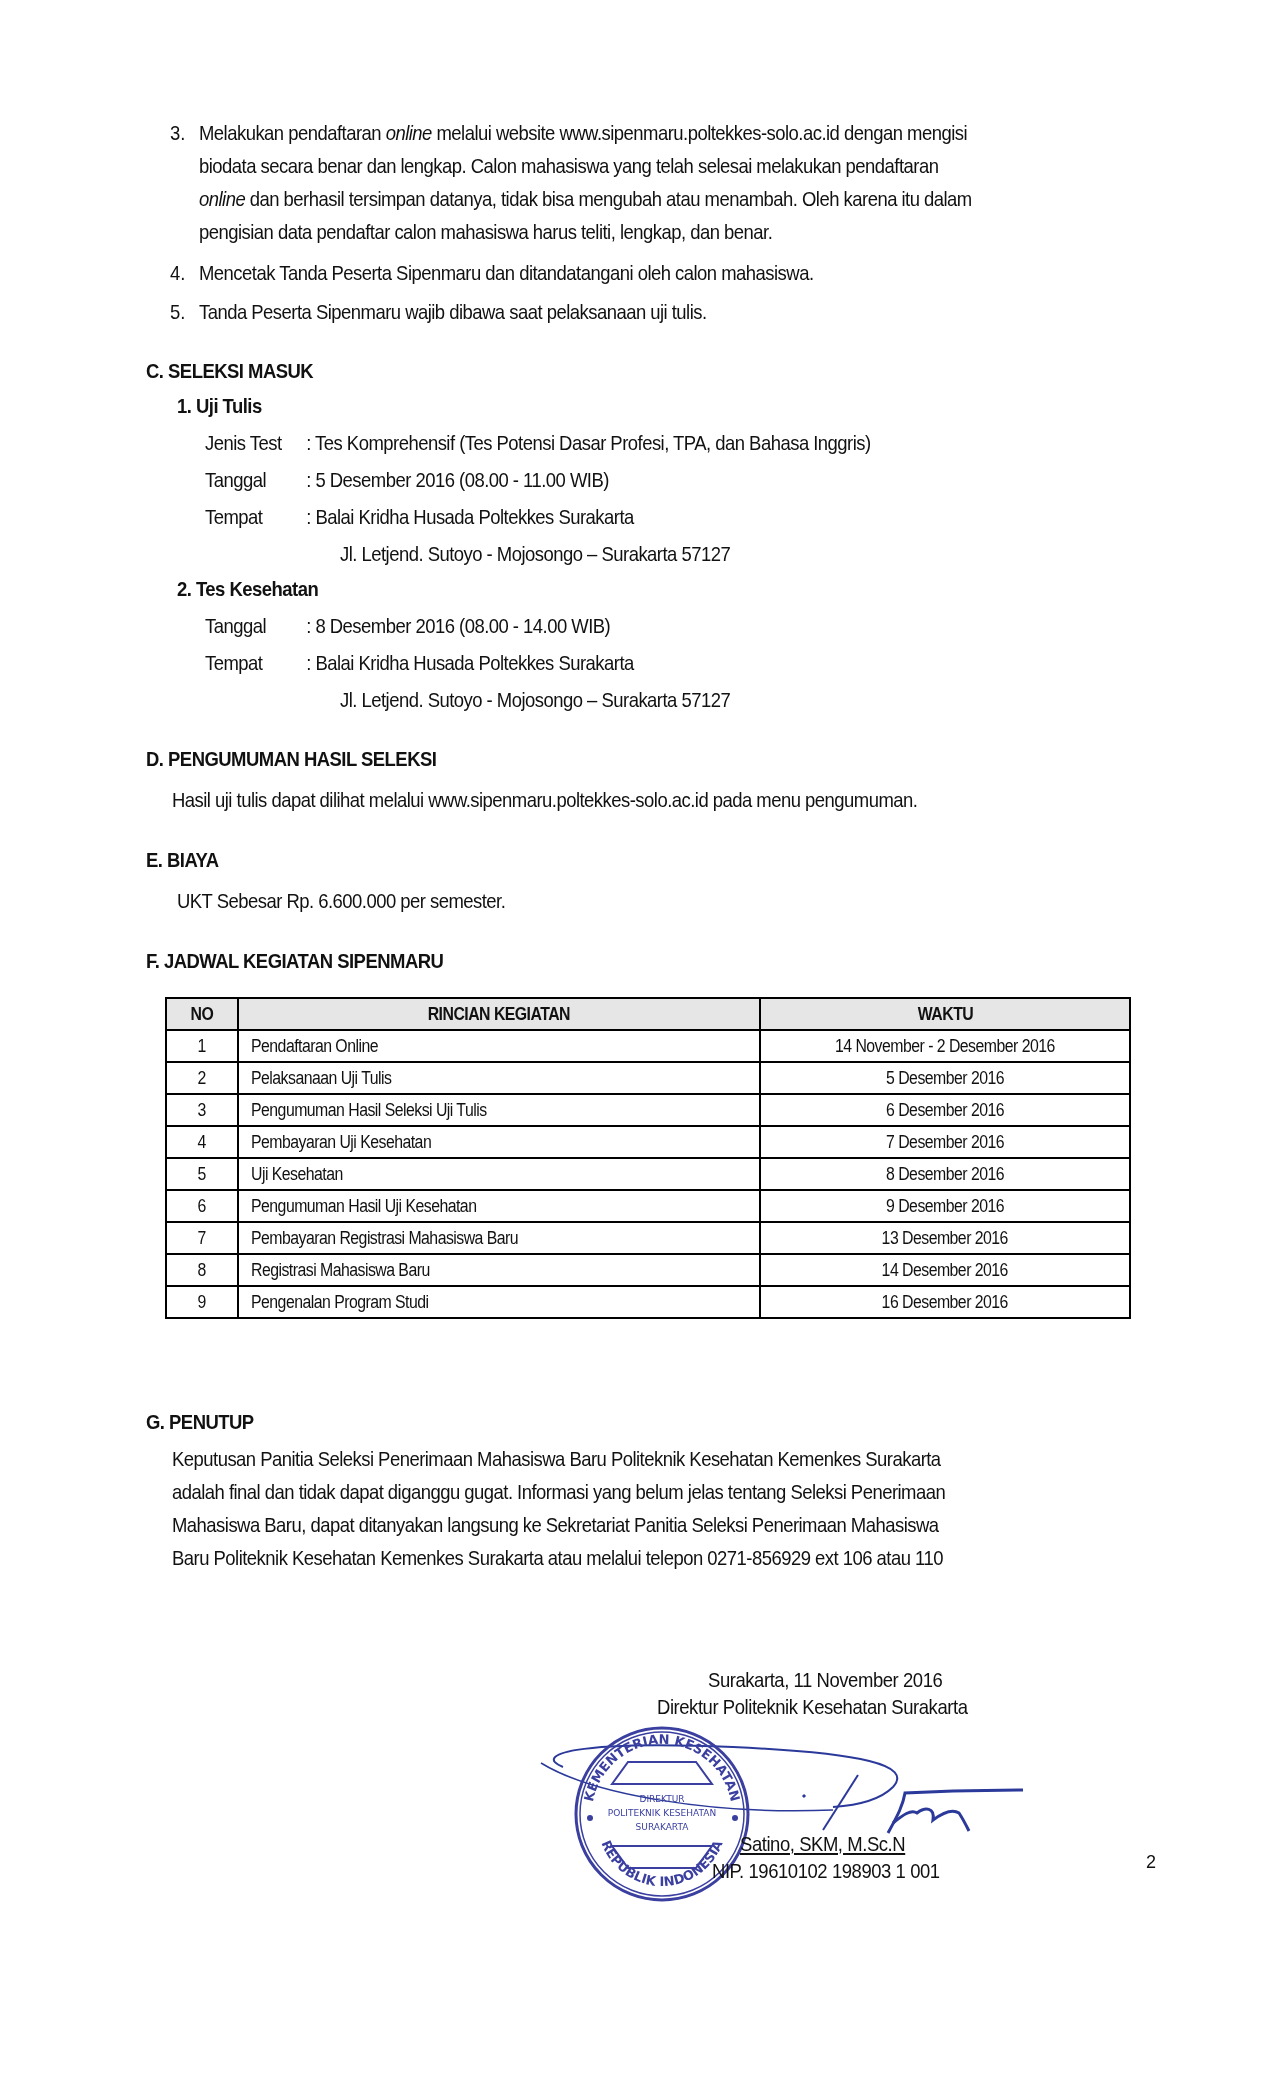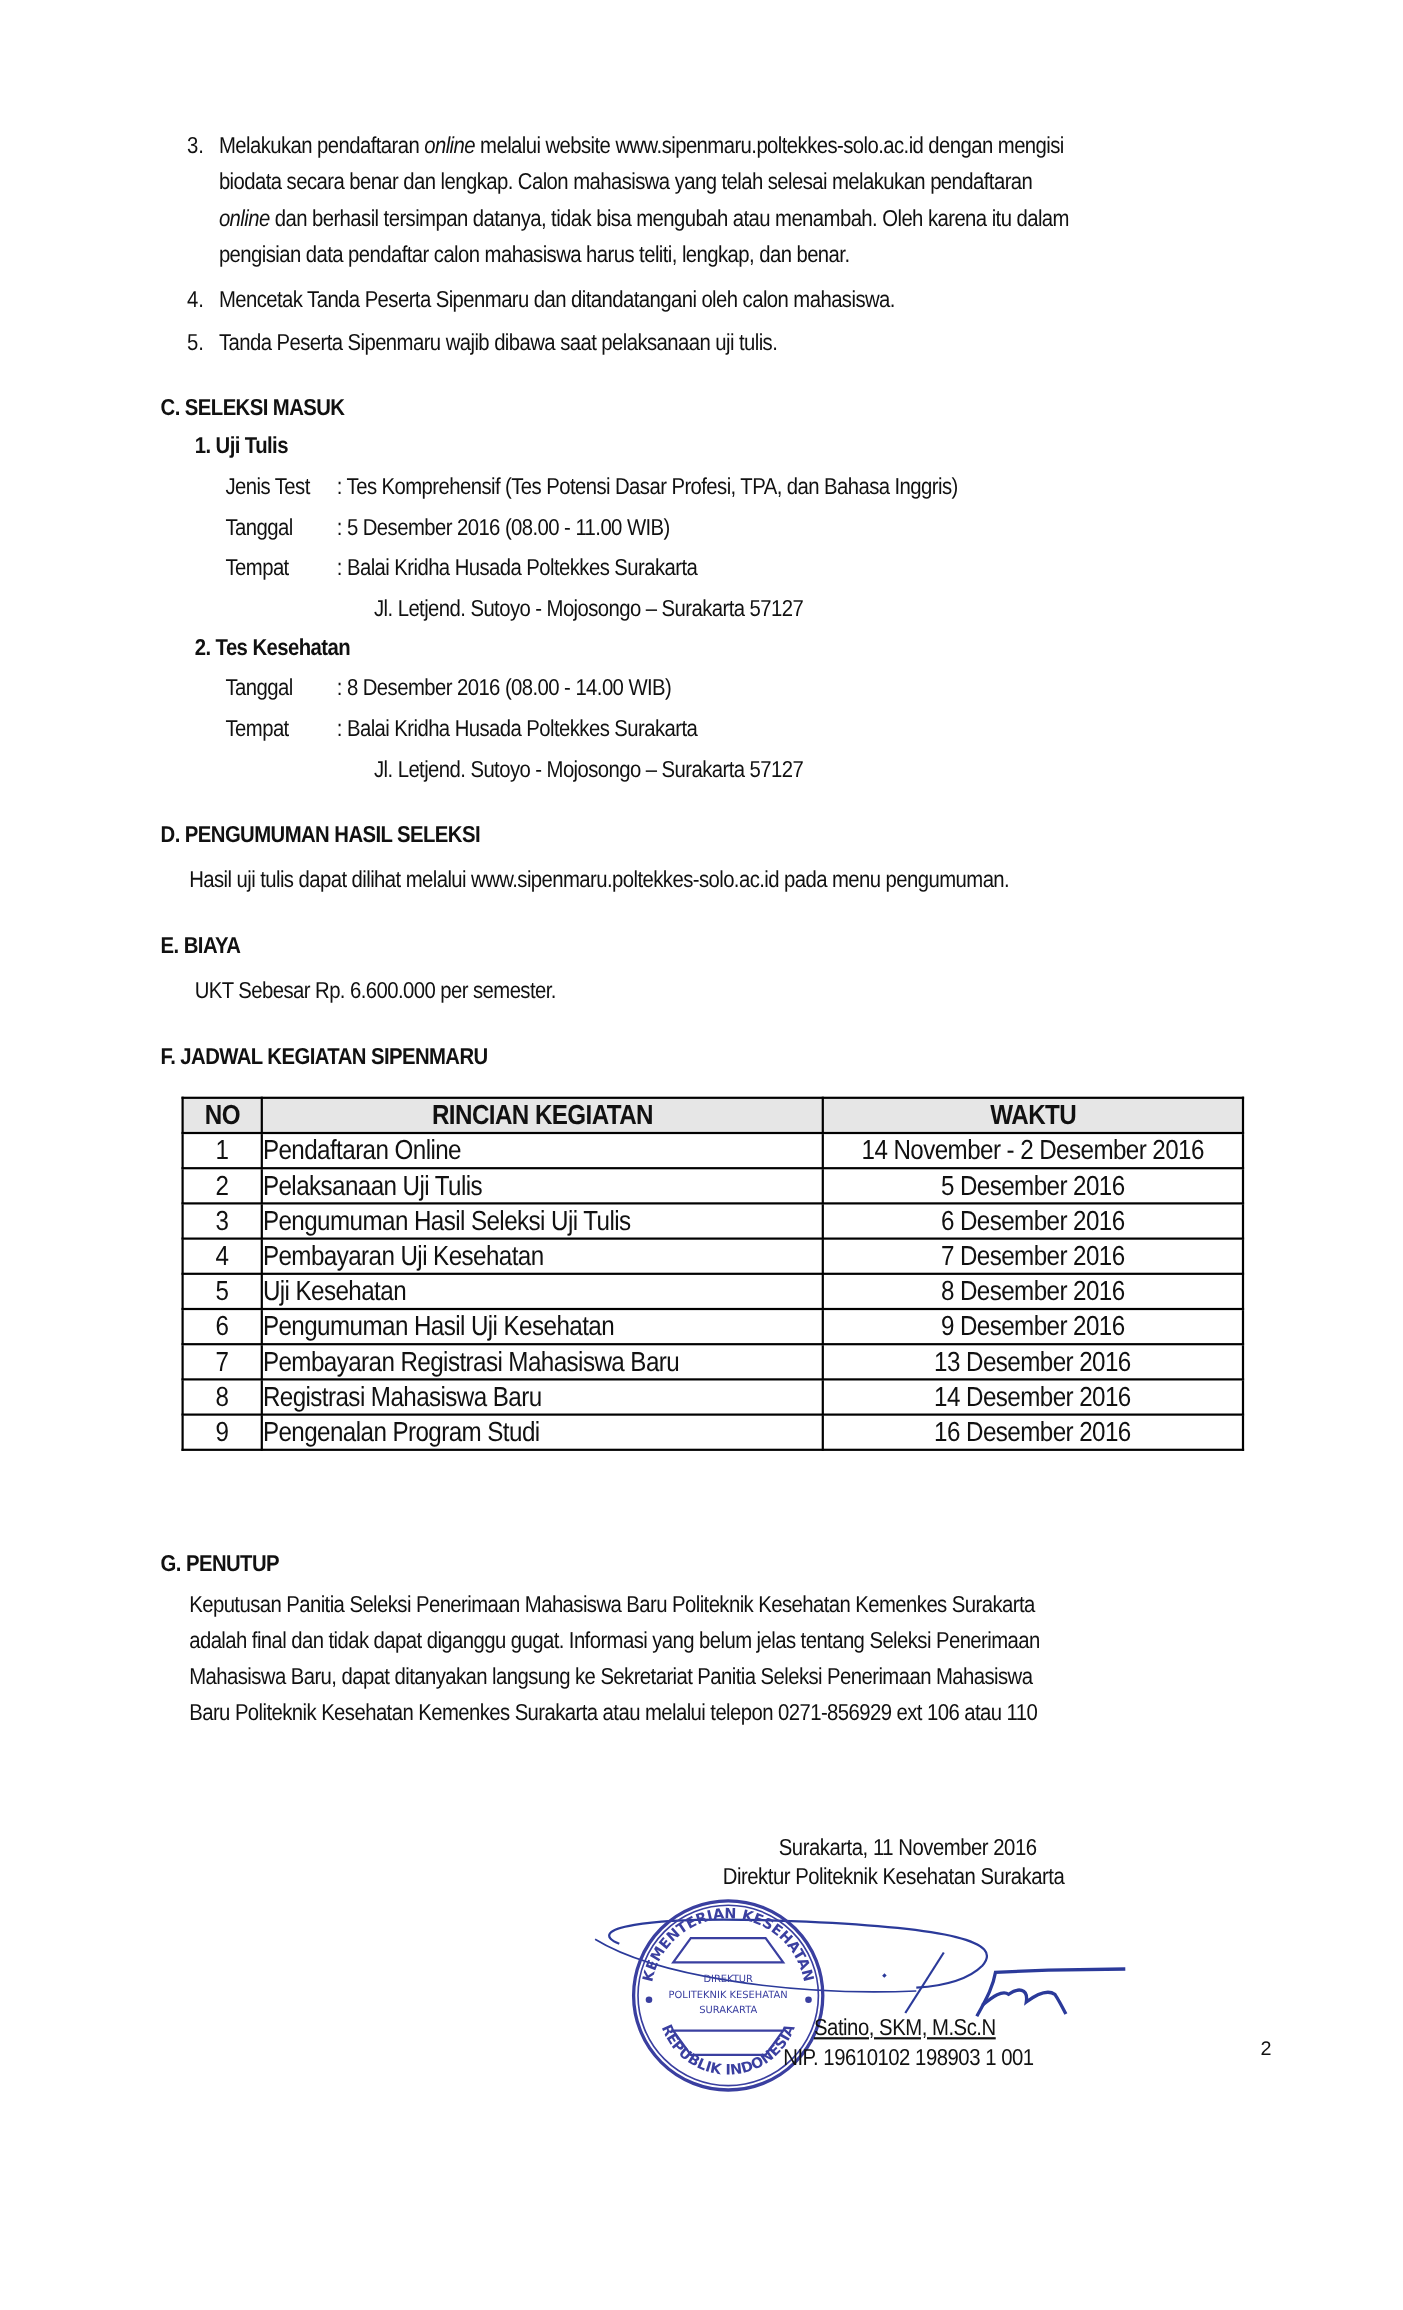--- a/index.html
+++ b/index.html
@@ -6,25 +6,25 @@
   body { width: 1275px; height: 2100px; position: relative; overflow: hidden;
          font-family: "Liberation Sans", sans-serif; color: #111; }
   .page { position: absolute; left: 0; top: 0; width: 1275px; height: 2100px; }
   .t { position: absolute; font-size: 21px; line-height: 33px; letter-spacing: -0.6px; transform: scaleX(0.88); transform-origin: left top; white-space: nowrap; }
   .j { white-space: normal; text-align: justify; text-align-last: left; }
   .b { font-weight: bold; }
   .num { position: absolute; font-size: 21px; line-height: 33px; transform: scaleX(0.88); transform-origin: left top; }
   .para { position: absolute; width: 1128px; font-size: 21px; line-height: 33px; letter-spacing: -0.6px; text-align: justify; transform: scaleX(0.88); transform-origin: left top; }
   .kv-row { position: absolute; font-size: 21px; line-height: 33px; letter-spacing: -0.6px; transform: scaleX(0.88); transform-origin: left top; white-space: nowrap; }
   .kv-key { display: inline-block; width: 115px; }
-  table.sched { position: absolute; left: 165px; top: 997px; width: 966px; border-collapse: collapse; font-size: 25px; letter-spacing: -0.6px; }
+  table.sched { position: absolute; left: 165px; top: 997px; width: 966px; border-collapse: collapse; font-size: 18px; letter-spacing: -0.6px; }
   table.sched th, table.sched td { border: 2px solid #000; height: 30px; padding: 0; line-height: 30px; }
   table.sched th { background: #e6e6e6; font-weight: bold; text-align: center; }
   table.sched td.c-no { text-align: center; width: 70px; }
-  table.sched td.c-act { width: 508px; }
+  table.sched td.c-act { padding-left: 12px; width: 508px; }
   table.sched td.c-time { text-align: center; }
   .cell-inner { display: inline-block; transform: scaleX(0.88); transform-origin: center; white-space: nowrap; }
   .cell-inner.left { transform-origin: left center; }
   .sig { position: absolute; font-size: 21px; line-height: 28px; letter-spacing: -0.5px; transform: scaleX(0.88); transform-origin: left top; white-space: nowrap; }
   .u { text-decoration: underline; }
   .stamp { position: absolute; left: 570px; top: 1722px; }
   .signature { position: absolute; left: 533px; top: 1735px; }
   .pagenum { position: absolute; left: 1146px; top: 1852px; font-size: 18px; }
 </style>
 </head>

